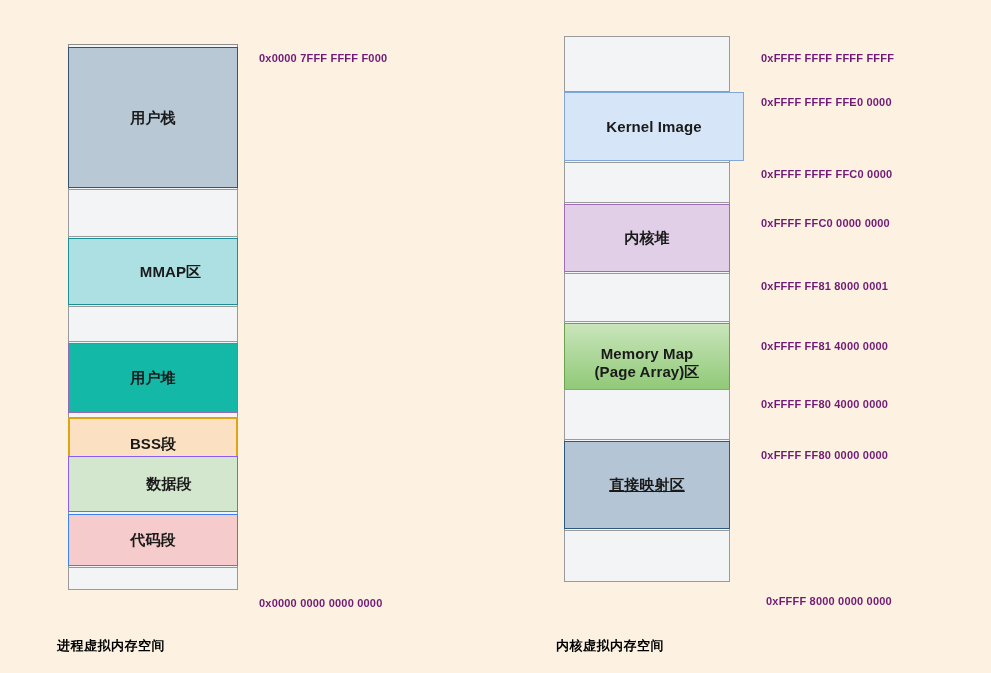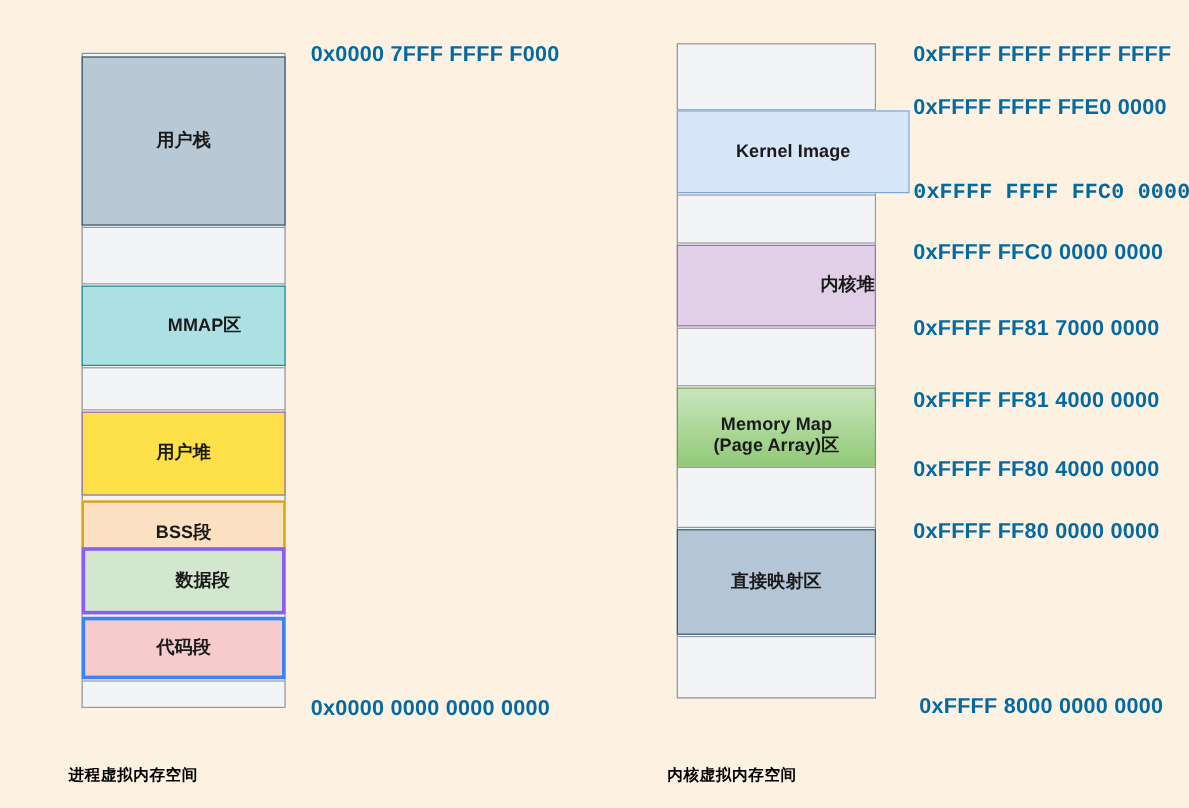--- a/index.html
+++ b/index.html
@@ -41,49 +41,50 @@
   .outer-frame {
     position: absolute;
     box-sizing: border-box;
     background: #f2f4f5;
     border: 1px solid #8d8d8d;
   }
 
   
   .addr {
     position: absolute;
-    font-size: 18px;
+    font-size: 11px;
     font-weight: bold;
-    color: #0369a1;
+    color: #701a75;
     white-space: nowrap;
     letter-spacing: 0.2px;
+    margin-top: 17px;
   }
 
   
   .caption {
     position: absolute;
     font-size: 13px;
     font-weight: bold;
     color: #000000;
     white-space: nowrap;
     letter-spacing: 0.5px;
   }
 
   
   .fill-stack   { background:#b8c8d5; border:1px solid #33556e; }
   .fill-mmap    { background:#ace0e3; border:1px solid #1a8f96; }
-  .fill-heap    { background:#fde047; border:1px solid #9569b8; }
+  .fill-heap    { background:#14b8a6; border:1px solid #9569b8; }
   .fill-bss     { background:#fce0c2; border:2px solid #e0a313; }
-  .fill-data    { background:#d2e7cd; border:3px solid #8b5cf6;padding-left:32px; }
-  .fill-text    { background:#f5cbcb; border:3px solid #3b82f6;text-align:right; }
+  .fill-data    { background:#d2e7cd; border:1px solid #8b5cf6;padding-left:32px; }
+  .fill-text    { background:#f5cbcb; border:1px solid #3b82f6;text-align:right; }
 
   .fill-kimage  { background:#d6e6f8; border:1px solid #7fa8d8; }
   .fill-kheap   { background:#e0cfe6; border:1px solid #a06cb5; }
   .fill-memmap  { background:linear-gradient(to bottom,#c9e5bb 0%,#86c46b 100%); border:1px solid #6ca14f; }
-  .fill-direct  { background:#b4c6d6; border:1px solid #2d5a7e; }
+  .fill-direct  { background:#b4c6d6; border:1px solid #2d5a7e;text-decoration:underline; }
 </style>
 </head>
 <body style="background: rgb(253, 242, 226);">
 
 <div class="canvas">
 
   <div class="outer-frame" style="left:68px; top:44px; width:170px; height:546px;"></div>
 
   <div class="blk fill-stack" style="left:68px; top:47px; width:170px; height:141px;">
     <span>用户栈</span>
@@ -117,50 +118,50 @@
 
   <div class="addr" style="left:259px; top:35px;">0x0000 7FFF FFFF F000</div>
   <div class="addr" style="left:259px; top:580px;">0x0000 0000 0000 0000</div>
 
   <div class="caption" style="left:57px; top:637px;">进程虚拟内存空间</div>
 
   <div class="outer-frame" style="left:564px; top:36px; width:166px; height:546px;"></div>
 
   <div class="blk empty" style="left:564px; top:36px; width:166px; height:56px;"></div>
 
-  <div class="blk fill-kimage" style="left:564px; top:92px; width:194px; height:69px;">
+  <div class="blk fill-kimage" style="left:564px; top:92px; width:180px; height:69px;">
     <span>Kernel Image</span>
   </div>
 
   <div class="blk empty" style="left:564px; top:162px; width:166px; height:41px;"></div>
 
-  <div class="blk fill-kheap" style="left:564px; top:204px; width:166px; height:68px;justify-content:flex-end;">
+  <div class="blk fill-kheap" style="left:564px; top:204px; width:166px; height:68px;">
     <span>内核堆</span>
   </div>
 
   <div class="blk empty" style="left:564px; top:273px; width:166px; height:49px;"></div>
 
   <div class="blk fill-memmap" style="left:564px; top:323px; width:166px; height:79px; flex-direction:column;">
     <span>Memory Map</span>
     <span>(Page Array)区</span>
   </div>
 
   <div class="blk empty" style="left:564px; top:389px; width:166px; height:51px;"></div>
 
   <div class="blk fill-direct" style="left:564px; top:441px; width:166px; height:88px;">
     <span>直接映射区</span>
   </div>
 
   <div class="blk empty" style="left:564px; top:530px; width:166px; height:52px;"></div>
 
   <div class="addr" style="left:761px; top:35px;">0xFFFF FFFF FFFF FFFF</div>
   <div class="addr" style="left:761px; top:79px;">0xFFFF FFFF FFE0 0000</div>
-  <div class="addr" style="left:761px; top:151px;font-family:Liberation Mono, monospace;">0xFFFF FFFF FFC0 0000</div>
+  <div class="addr" style="left:761px; top:151px;">0xFFFF FFFF FFC0 0000</div>
   <div class="addr" style="left:761px; top:200px;">0xFFFF FFC0 0000 0000</div>
-  <div class="addr" style="left:761px; top:263px;">0xFFFF FF81 7000 0000</div>
+  <div class="addr" style="left:761px; top:263px;">0xFFFF FF81 8000 0001</div>
   <div class="addr" style="left:761px; top:323px;">0xFFFF FF81 4000 0000</div>
   <div class="addr" style="left:761px; top:381px;">0xFFFF FF80 4000 0000</div>
   <div class="addr" style="left:761px; top:432px;">0xFFFF FF80 0000 0000</div>
   <div class="addr" style="left:766px; top:578px;">0xFFFF 8000 0000 0000</div>
 
   <div class="caption" style="left:556px; top:637px;">内核虚拟内存空间</div>
 
 </div>
 
 </body></html>

